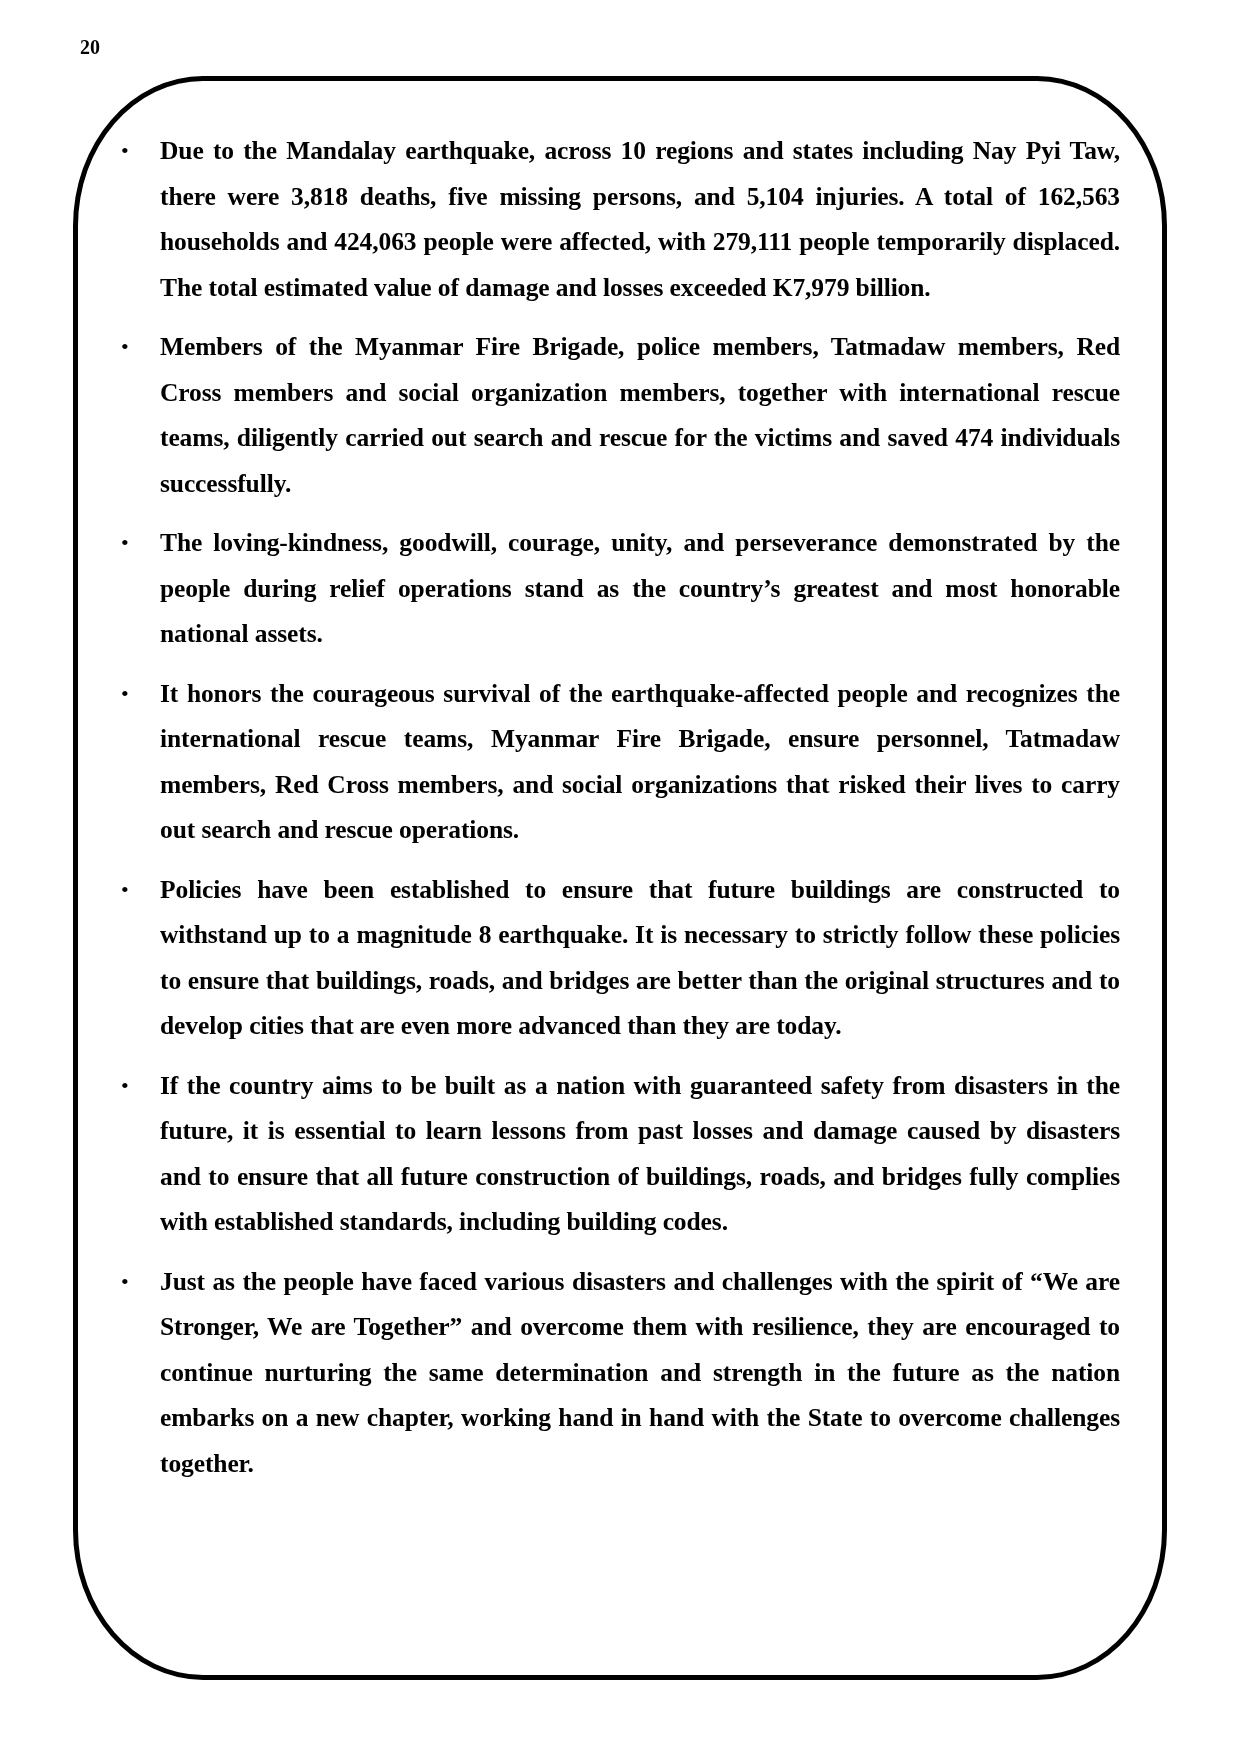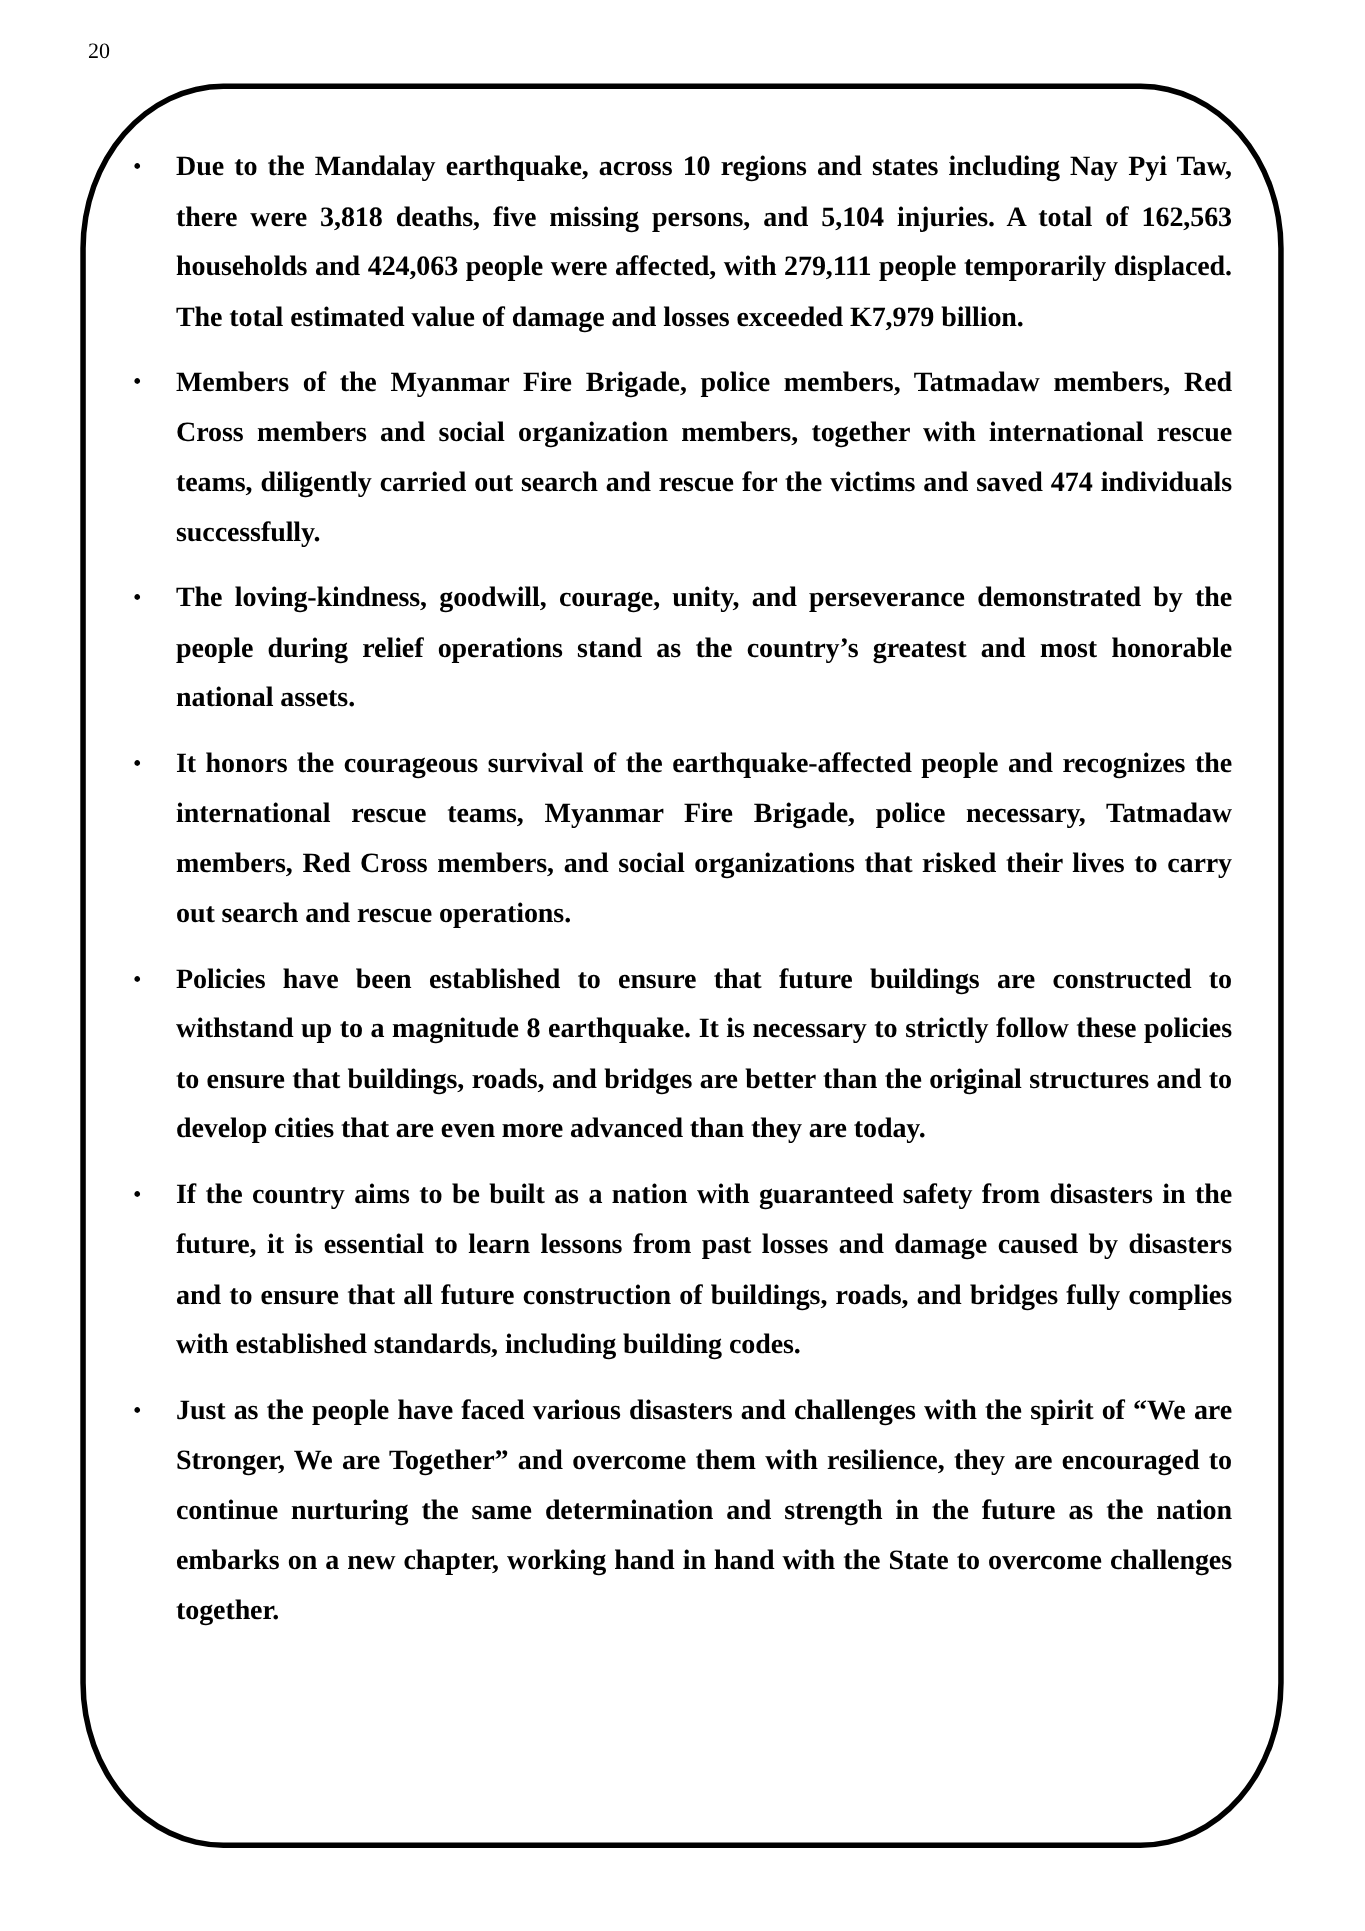--- a/index.html
+++ b/index.html
@@ -13,21 +13,21 @@
     position: relative;
     overflow: hidden;
     font-family: "Liberation Serif", "DejaVu Serif", serif;
     color: #000000;
   }
   .page-number {
     position: absolute;
     left: 80px;
     top: 36px;
     font-size: 20px;
-    font-weight: normal;
+    font-weight: bold;
   }
   .frame {
     position: absolute;
     left: 73px;
     top: 76px;
     width: 1094px;
     height: 1604px;
     box-sizing: border-box;
     border: 5px solid #000000;
     border-radius: 130px / 150px;
@@ -77,21 +77,21 @@
     <li>
       <span class="bullet">•</span>
       <span>Members of the Myanmar Fire Brigade, police members, Tatmadaw members, Red Cross members and social organization members, together with international rescue teams, diligently carried out search and rescue for the victims and saved 474 individuals successfully.</span>
     </li>
     <li>
       <span class="bullet">•</span>
       <span>The loving-kindness, goodwill, courage, unity, and perseverance demonstrated by the people during relief operations stand as the country’s greatest and most honorable national assets.</span>
     </li>
     <li>
       <span class="bullet">•</span>
-      <span>It honors the courageous survival of the earthquake-affected people and recognizes the international rescue teams, Myanmar Fire Brigade, police necessary, Tatmadaw members, Red Cross members, and social organizations that risked their lives to carry out search and rescue operations.</span>
+      <span>It honors the courageous survival of the earthquake-affected people and recognizes the international rescue teams, Myanmar Fire Brigade, ensure personnel, Tatmadaw members, Red Cross members, and social organizations that risked their lives to carry out search and rescue operations.</span>
     </li>
     <li>
       <span class="bullet">•</span>
       <span>Policies have been established to ensure that future buildings are constructed to withstand up to a magnitude 8 earthquake. It is necessary to strictly follow these policies to ensure that buildings, roads, and bridges are better than the original structures and to develop cities that are even more advanced than they are today.</span>
     </li>
     <li>
       <span class="bullet">•</span>
       <span>If the country aims to be built as a nation with guaranteed safety from disasters in the future, it is essential to learn lessons from past losses and damage caused by disasters and to ensure that all future construction of buildings, roads, and bridges fully complies with established standards, including building codes.</span>
     </li>
     <li>

